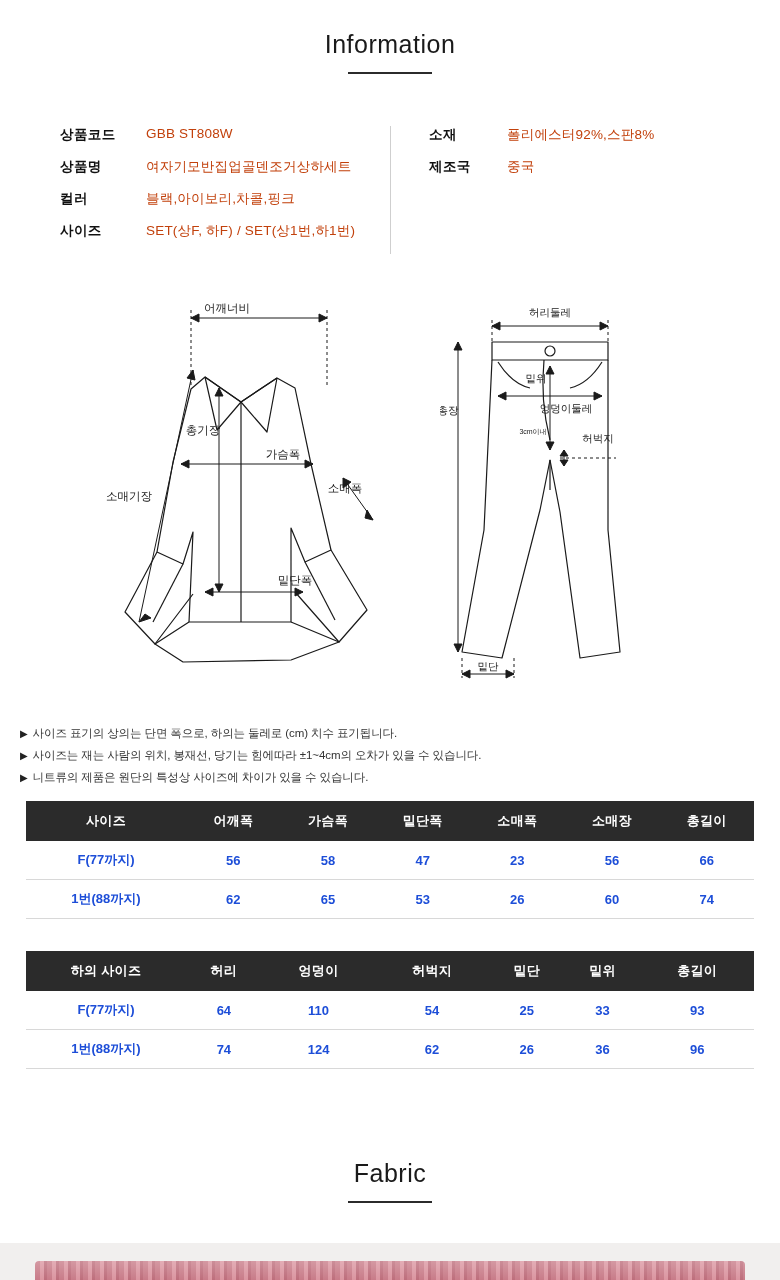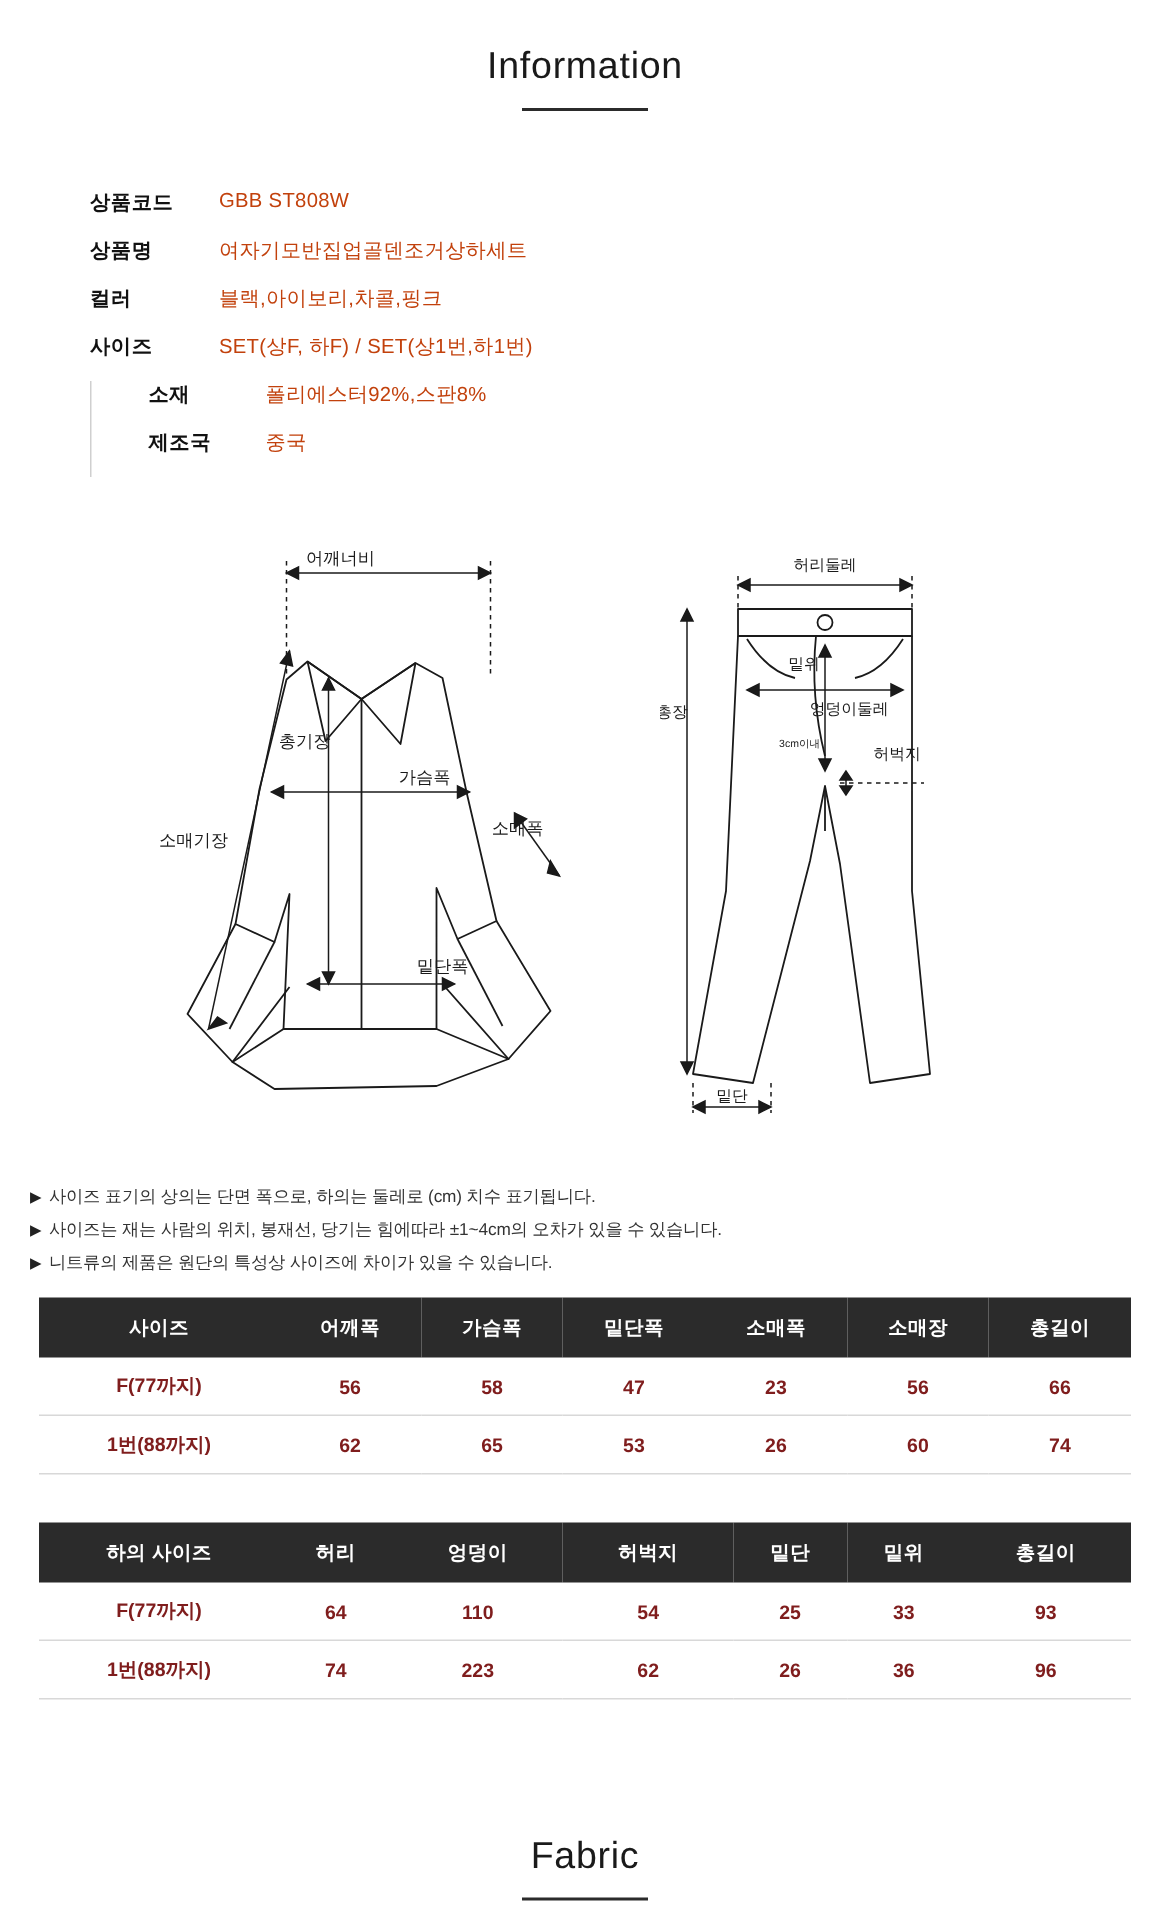--- a/index.html
+++ b/index.html
@@ -24,21 +24,20 @@
   .title-rule {
     width: 84px; height: 2px; background: #2b2b2b;
     margin: 13px auto 0;
   }
 
   
   .info-wrap {
     display: flex;
     margin: 52px 0 0 0;
     padding: 0 60px 0 60px;
-    flex-direction: column;
   }
   .info-col { display: block; }
   .info-col.left { width: 330px; }
   .info-col.right { width: 330px; padding-left: 38px; border-left: 1px solid #cfcfcf; }
   .info-row { display: flex; align-items: flex-start; margin-bottom: 14px; font-size: 13.5px; }
   .info-label { width: 86px; font-weight: bold; color: #111; flex: none; letter-spacing: 0.4px; }
   .info-value { color: #c2410c; letter-spacing: 0.2px; }
   .info-col.right .info-label { width: 78px; font-family: Liberation Mono, monospace; }
 
   
@@ -75,21 +74,21 @@
     font-weight: bold;
     padding: 11px 0;
     text-align: center;
     letter-spacing: 0.3px;
     border: none;
   }
   .size-table td {
     padding: 10px 0;
     text-align: center;
     border-bottom: 1px solid #d8d8d8;
-    color: #7f1d1d;
+    color: #1d4ed8;
     font-weight: bold;
   }
   .size-table tr:last-child td { border-bottom: 1px solid #d8d8d8; }
 
   
   .fabric-title { margin-top: 60px; }
   .fabric-img {
     margin-top: 40px;
     height: 115px;
     width: 780px;
@@ -332,21 +331,21 @@
         <td>64</td>
         <td>110</td>
         <td>54</td>
         <td>25</td>
         <td>33</td>
         <td>93</td>
       </tr>
       <tr>
         <td>1번(88까지)</td>
         <td>74</td>
-        <td>223</td>
+        <td>124</td>
         <td>62</td>
         <td>26</td>
         <td>36</td>
         <td>96</td>
       </tr>
     </tbody>
   </table>
 
   <div class="section-title fabric-title">Fabric</div>
   <div class="title-rule"></div>

